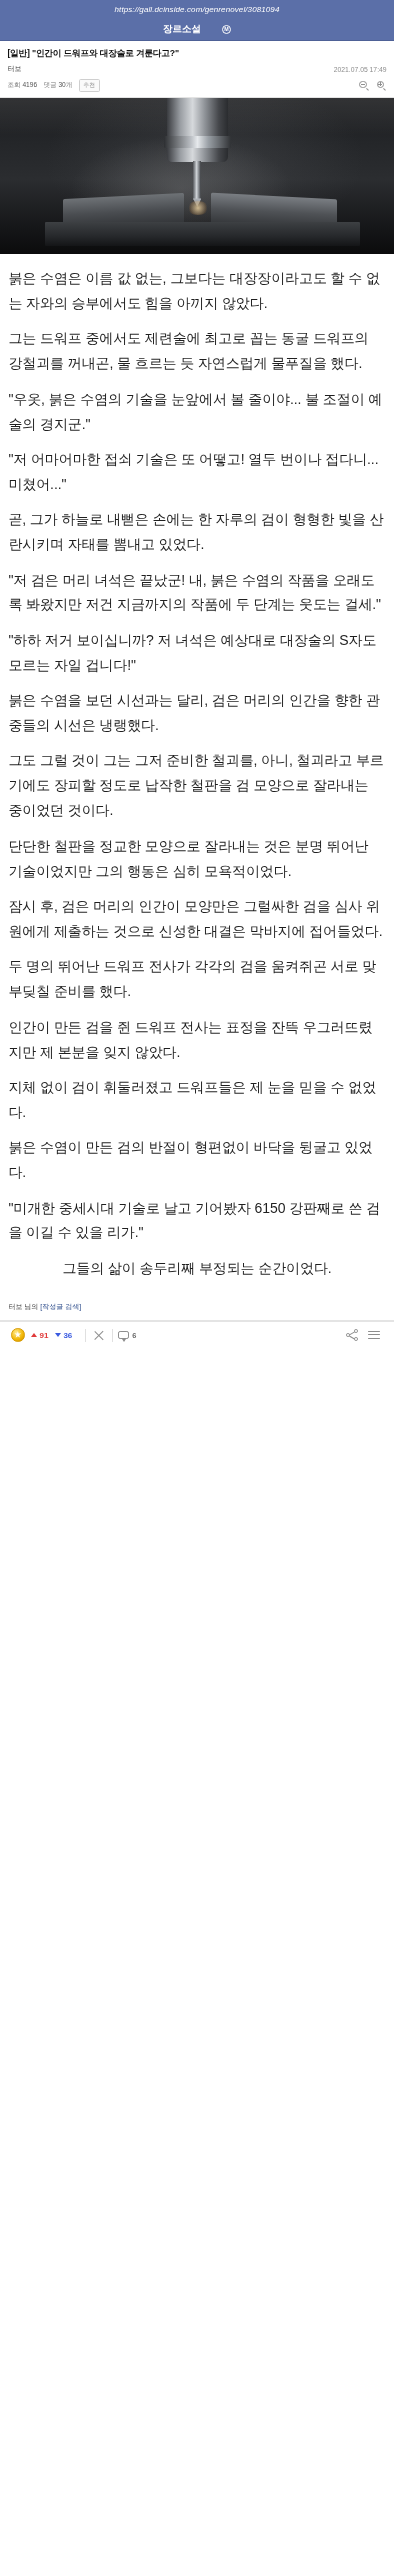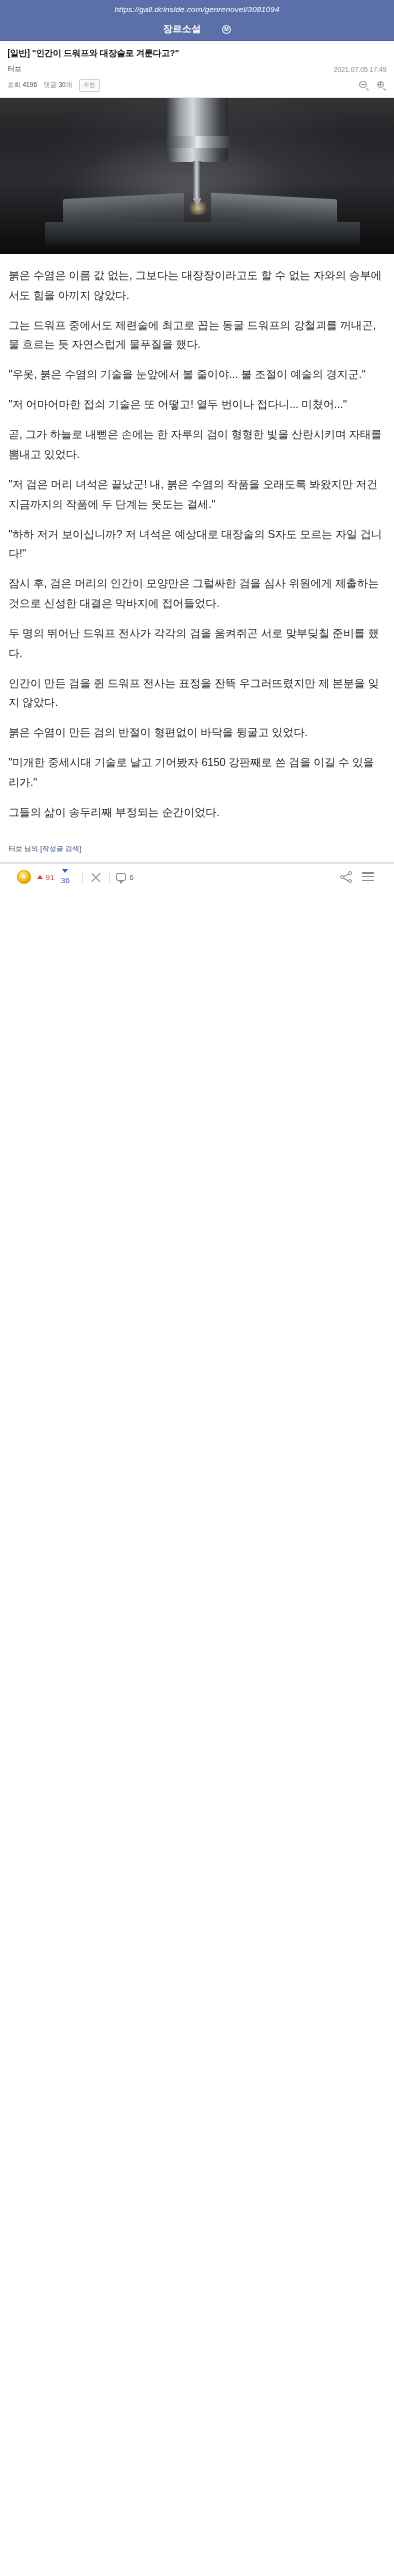--- a/index.html
+++ b/index.html
@@ -200,47 +200,48 @@
   .hero .glowtop {
     position:absolute; left:0; top:0; width:394px; height:37px;
     background: linear-gradient(180deg, rgba(255,255,255,0.10), rgba(255,255,255,0));
   }
 
   .body {
     padding: 11.6px 8.4px 5.3px 8.4px;
   }
   .body p {
     margin: 0 0 10.5px 0;
-    font-size: 11px;
+    font-size: 14px;
     line-height: 1.78;
     color: #1f1f1f;
     letter-spacing: -0.1px;
   }
-  .body p.last { margin-bottom: 2.1px; }
+  .body p.last { margin-bottom: 2.1px; text-align: center; }
 
   .footer-author {
     padding: 13.7px 8.4px 0 8.4px;
     font-size: 7px;
     color: #333;
   }
   .footer-author .link {
     color: #2a4a8a;
   }
   .divider {
     height: 0.5px;
     background: #e4e4e4;
     margin: 8.4px 0 0 0;
   }
   .actionbar {
     height: 28px;
     display: flex;
     align-items: center;
-    padding: 0 17px;
+    padding: 0 11px;
     border-top: 0.5px solid #e4e4e4;
     background: #fff;
+    font-weight: bold;
   }
   .vote-group {
     display: flex;
     align-items: center;
     gap: 6.3px;
     padding-right: 6.3px;
   }
   .medal {
     width: 13.7px; height: 13.7px;
     border-radius: 50%;
@@ -258,21 +259,21 @@
     font-size: 8px; color: #e03a3a;
   }
   .updown .arrow-up {
     width: 0; height: 0;
     border-left: 3.2px solid transparent;
     border-right: 3.2px solid transparent;
     border-bottom: 4.7px solid #e03a3a;
   }
   .downs {
     display: flex; align-items: center; gap: 2.6px;
-    font-size: 8px; color: #3a5ae0; flex-direction: column;
+    font-size: 8px; color: #3a5ae0;
   }
   .downs .arrow-dn {
     width: 0; height: 0;
     border-left: 3.2px solid transparent;
     border-right: 3.2px solid transparent;
     border-top: 4.7px solid #3a5ae0;
   }
   .sep {
     width: 0.5px; height: 12.6px; background: #e0e0e0;
     margin: 0 6.3px;
@@ -385,23 +386,27 @@
 </div>
 
 <div class="body">
   <p>붉은 수염은 이름 값 없는, 그보다는 대장장이라고도 할 수 없는 자와의 승부에서도 힘을 아끼지 않았다.</p>
   <p>그는 드워프 중에서도 제련술에 최고로 꼽는 동굴 드워프의 강철괴를 꺼내곤, 물 흐르는 듯 자연스럽게 물푸질을 했다.</p>
   <p>"우옷, 붉은 수염의 기술을 눈앞에서 볼 줄이야... 불 조절이 예술의 경지군."</p>
   <p>"저 어마어마한 접쇠 기술은 또 어떻고! 열두 번이나 접다니... 미쳤어..."</p>
   <p>곧, 그가 하늘로 내뻗은 손에는 한 자루의 검이 형형한 빛을 산란시키며 자태를 뽐내고 있었다.</p>
   <p>"저 검은 머리 녀석은 끝났군! 내, 붉은 수염의 작품을 오래도록 봐왔지만 저건 지금까지의 작품에 두 단계는 웃도는 걸세."</p>
   <p>"하하 저거 보이십니까? 저 녀석은 예상대로 대장술의 S자도 모르는 자일 겁니다!"</p>
+  <p>붉은 수염을 보던 시선과는 달리, 검은 머리의 인간을 향한 관중들의 시선은 냉랭했다.</p>
+  <p>그도 그럴 것이 그는 그저 준비한 철괴를, 아니, 철괴라고 부르기에도 장피할 정도로 납작한 철판을 검 모양으로 잘라내는 중이었던 것이다.</p>
+  <p>단단한 철판을 정교한 모양으로 잘라내는 것은 분명 뛰어난 기술이었지만 그의 행동은 심히 모욕적이었다.</p>
   <p>잠시 후, 검은 머리의 인간이 모양만은 그럴싸한 검을 심사 위원에게 제출하는 것으로 신성한 대결은 막바지에 접어들었다.</p>
   <p>두 명의 뛰어난 드워프 전사가 각각의 검을 움켜쥐곤 서로 맞부딪칠 준비를 했다.</p>
   <p>인간이 만든 검을 쥔 드워프 전사는 표정을 잔뜩 우그러뜨렸지만 제 본분을 잊지 않았다.</p>
+  <p>지체 없이 검이 휘둘러졌고 드워프들은 제 눈을 믿을 수 없었다.</p>
   <p>붉은 수염이 만든 검의 반절이 형편없이 바닥을 뒹굴고 있었다.</p>
   <p>"미개한 중세시대 기술로 날고 기어봤자 6150 강판째로 쓴 검을 이길 수 있을 리가."</p>
   <p class="last">그들의 삶이 송두리째 부정되는 순간이었다.</p>
 </div>
 
 <div class="footer-author">
   <span>터보 님의</span>
   <span class="link">[작성글 검색]</span>
 </div>
 

